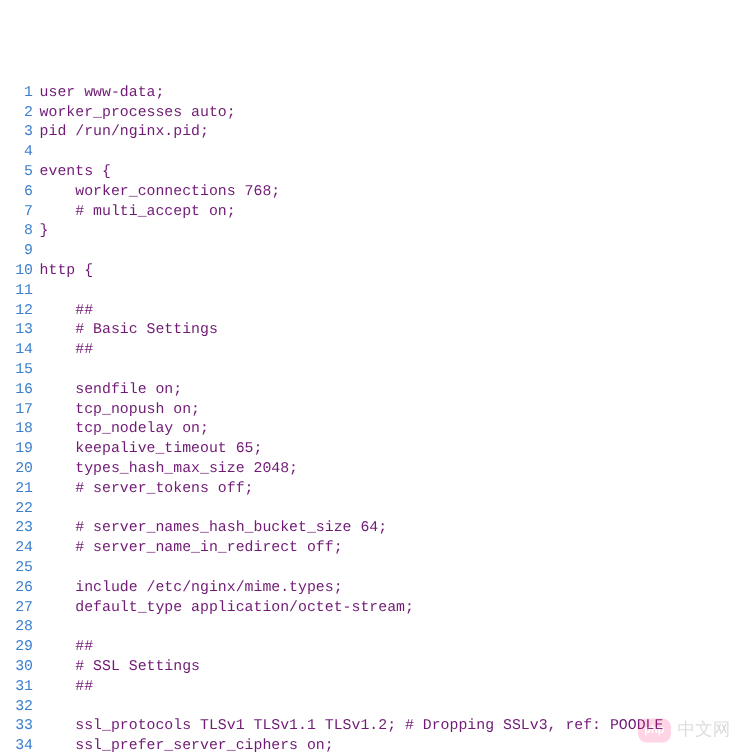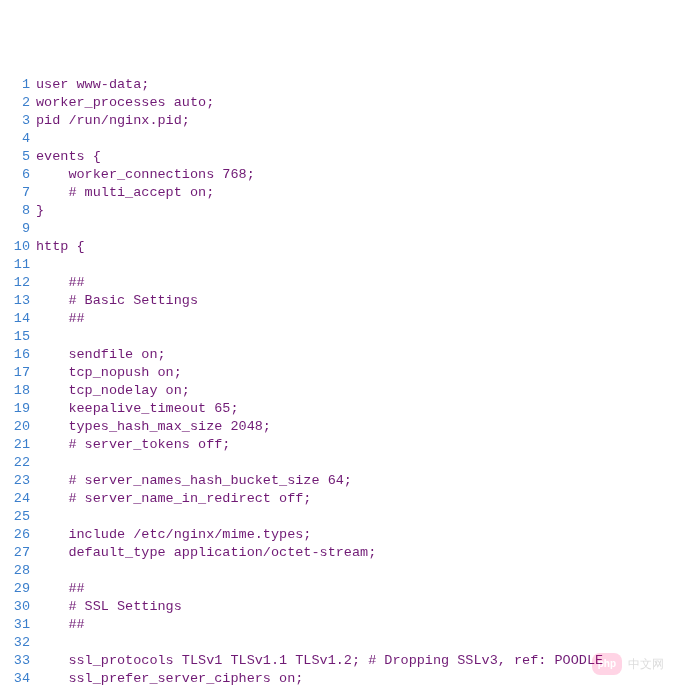--- a/index.html
+++ b/index.html
@@ -42,21 +42,21 @@
     opacity: 0.2;
     color: #fff;
     font-family: Arial, sans-serif;
     font-weight: bold;
     font-size: 10px;
     padding: 2px 6px;
     border-radius: 8px;
   }
   .wm-text {
     font-family: "Arial","Hiragino Sans GB","Microsoft YaHei",sans-serif;
-    font-size: 12px;
+    font-size: 16px;
     color: #999;
     opacity: 0.4;
   }
 </style>
 </head>
 <body>
 
 
 
 <div id="editor"><div class="line"><span class="gutter">1</span><span class="code">user www-data;</span></div><div class="line"><span class="gutter">2</span><span class="code">worker_processes auto;</span></div><div class="line"><span class="gutter">3</span><span class="code">pid /run/nginx.pid;</span></div><div class="line"><span class="gutter">4</span><span class="code"></span></div><div class="line"><span class="gutter">5</span><span class="code">events {</span></div><div class="line"><span class="gutter">6</span><span class="code">    worker_connections 768;</span></div><div class="line"><span class="gutter">7</span><span class="code">    # multi_accept on;</span></div><div class="line"><span class="gutter">8</span><span class="code">}</span></div><div class="line"><span class="gutter">9</span><span class="code"></span></div><div class="line"><span class="gutter">10</span><span class="code">http {</span></div><div class="line"><span class="gutter">11</span><span class="code"></span></div><div class="line"><span class="gutter">12</span><span class="code">    ##</span></div><div class="line"><span class="gutter">13</span><span class="code">    # Basic Settings</span></div><div class="line"><span class="gutter">14</span><span class="code">    ##</span></div><div class="line"><span class="gutter">15</span><span class="code"></span></div><div class="line"><span class="gutter">16</span><span class="code">    sendfile on;</span></div><div class="line"><span class="gutter">17</span><span class="code">    tcp_nopush on;</span></div><div class="line"><span class="gutter">18</span><span class="code">    tcp_nodelay on;</span></div><div class="line"><span class="gutter">19</span><span class="code">    keepalive_timeout 65;</span></div><div class="line"><span class="gutter">20</span><span class="code">    types_hash_max_size 2048;</span></div><div class="line"><span class="gutter">21</span><span class="code">    # server_tokens off;</span></div><div class="line"><span class="gutter">22</span><span class="code"></span></div><div class="line"><span class="gutter">23</span><span class="code">    # server_names_hash_bucket_size 64;</span></div><div class="line"><span class="gutter">24</span><span class="code">    # server_name_in_redirect off;</span></div><div class="line"><span class="gutter">25</span><span class="code"></span></div><div class="line"><span class="gutter">26</span><span class="code">    include /etc/nginx/mime.types;</span></div><div class="line"><span class="gutter">27</span><span class="code">    default_type application/octet-stream;</span></div><div class="line"><span class="gutter">28</span><span class="code"></span></div><div class="line"><span class="gutter">29</span><span class="code">    ##</span></div><div class="line"><span class="gutter">30</span><span class="code">    # SSL Settings</span></div><div class="line"><span class="gutter">31</span><span class="code">    ##</span></div><div class="line"><span class="gutter">32</span><span class="code"></span></div><div class="line"><span class="gutter">33</span><span class="code">    ssl_protocols TLSv1 TLSv1.1 TLSv1.2; # Dropping SSLv3, ref: POODLE</span></div><div class="line"><span class="gutter">34</span><span class="code">    ssl_prefer_server_ciphers on;</span></div></div>

